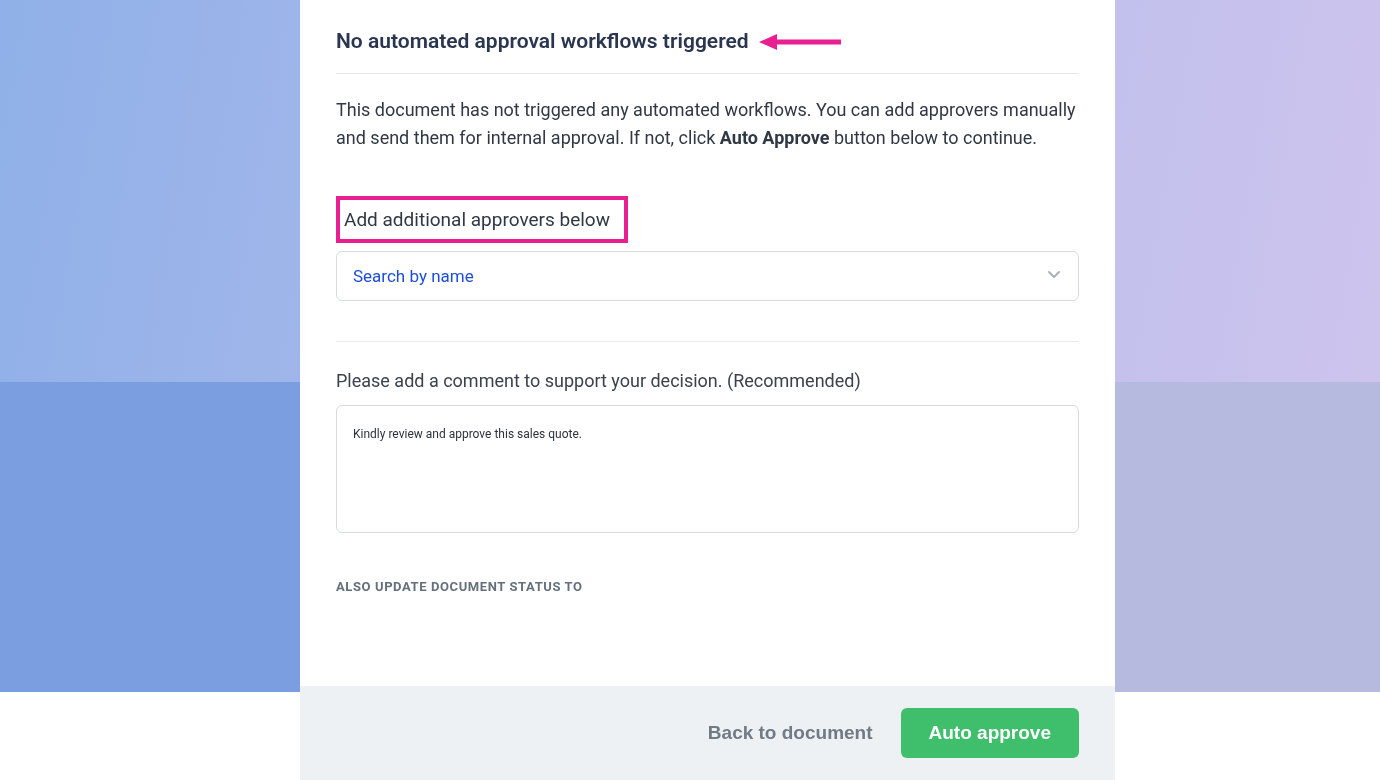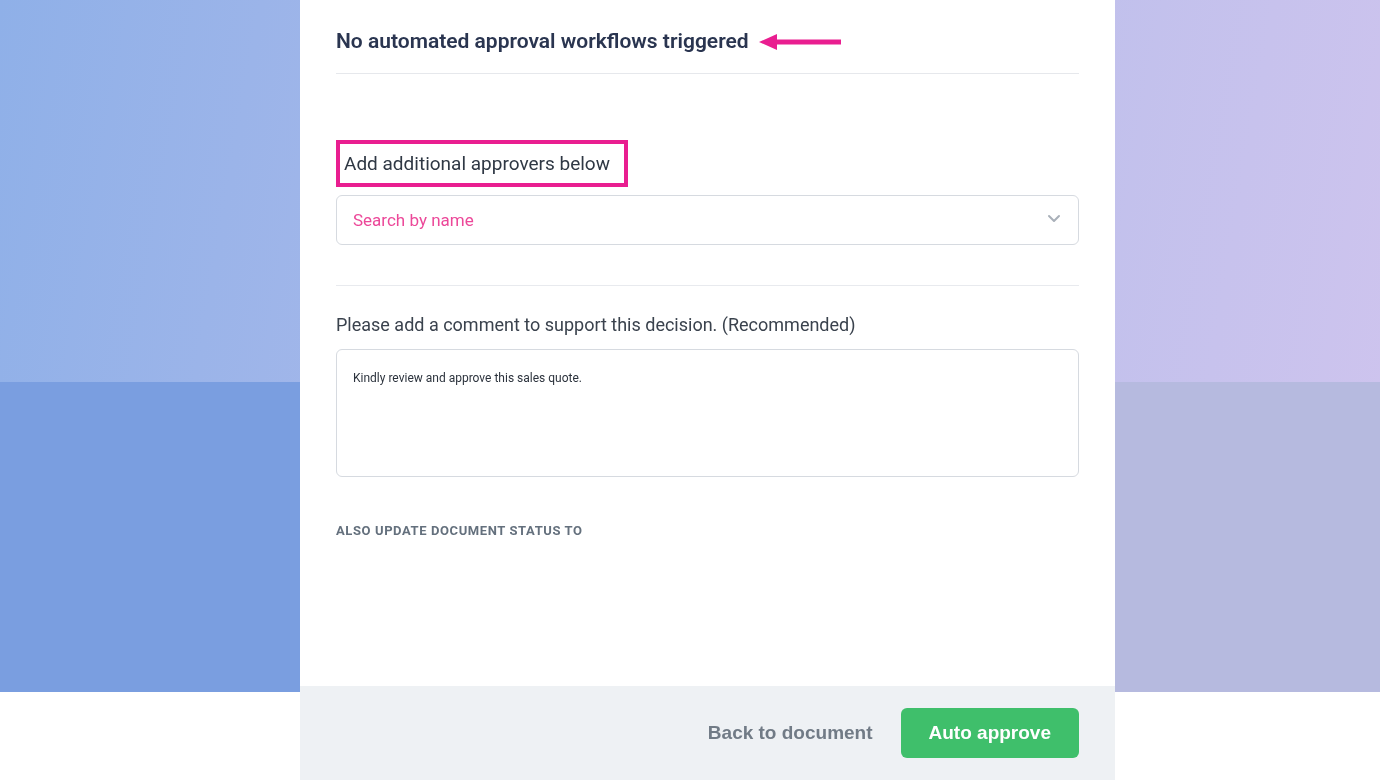--- a/index.html
+++ b/index.html
@@ -32,21 +32,21 @@
   .subheading-wrap {
     display: inline-block; border: 4px solid #e91e90; padding: 8px 14px 8px 4px;
     margin-top: 44px;
   }
   .subheading { font-size: 19px; color: #2f3844; text-align: right; }
   .select-like {
     margin-top: 8px; width: 100%; height: 50px; border: 1px solid #d6dae0; border-radius: 6px;
     display: flex; align-items: center; justify-content: space-between;
     padding: 0 16px; background: #fff; cursor: pointer;
   }
-  .select-placeholder { color: #ec4899; font-size: 17px; }
+  .select-placeholder { color: #1d4ed8; font-size: 17px; }
   .chev { color: #a9b0b9; }
   .hr2 { border: 0; border-top: 1px solid #e8eaee; margin: 40px 0 28px 0; }
   .comment-label { font-size: 18px; color: #3a424d; margin-bottom: 14px; }
   .comment-box {
     width: 100%; height: 128px; border: 1px solid #d6dae0; border-radius: 6px;
     padding: 20px 16px; font-size: 12px; color: #2c333d; resize: none;
     font-family: inherit; line-height: 1.4;
   }
   .status-row {
     display: flex; align-items: center; margin-top: 42px;
@@ -88,37 +88,40 @@
       <div class="heading-row">
         <h2 class="heading">No automated approval workflows triggered</h2>
         <span class="annot-arrow">
           <svg width="84" height="22" viewBox="0 0 84 22">
             <line x1="82" y1="11" x2="12" y2="11" stroke="#e91e90" stroke-width="5"></line>
             <polygon points="0,11 18,3 18,19" fill="#e91e90"></polygon>
           </svg>
         </span>
       </div>
       <hr class="hr">
+      <p class="desc">
+        <span>This document has not triggered any automated workflows. You can add approvers manually and send them for internal approval. If not, click </span><strong>Auto Approve</strong><span> button below to continue.</span>
+      </p>
 
       <div class="subheading-wrap">
         <div class="subheading">Add additional approvers below</div>
       </div>
 
       <div class="select-like">
         <span class="select-placeholder">Search by name</span>
         <span class="chev">
           <svg width="16" height="16" viewBox="0 0 16 16">
               <path d="M3 6l5 5 5-5" fill="none" stroke="#a9b0b9" stroke-width="2" stroke-linecap="round" stroke-linejoin="round"></path>
             </svg>
         </span>
       </div>
 
       <hr class="hr2">
 
-      <div class="comment-label">Please add a comment to support this decision. (Recommended)</div>
+      <div class="comment-label">Please add a comment to support your decision. (Recommended)</div>
       <textarea class="comment-box" style="">Kindly review and approve this sales quote.</textarea>
 
       <div class="status-row">
         <span class="status-label">ALSO UPDATE DOCUMENT STATUS TO</span>
       </div>
     </div>
 
     <div class="footer">
       <button class="link-btn">Back to document</button>
       <button class="primary-btn">Auto approve</button>

